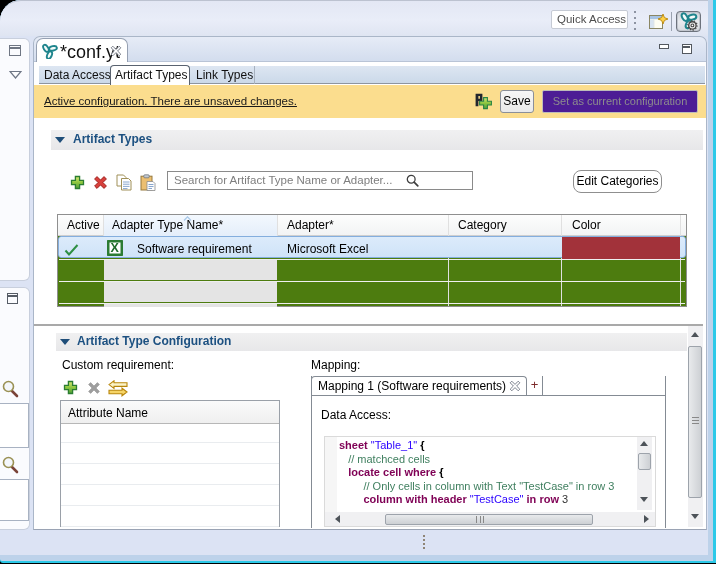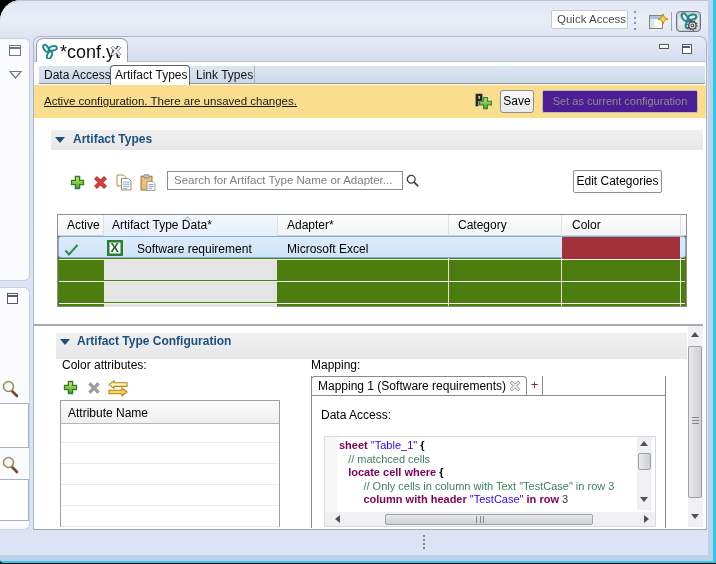--- a/index.html
+++ b/index.html
@@ -26,22 +26,22 @@
 .itab{position:absolute;top:3px;height:18px;font-size:12px;color:#111;line-height:18px;}
 #itabsel{position:absolute;left:77px;top:2px;width:80px;height:20px;background:#fff;border:1px solid #59626f;border-bottom:none;border-radius:4px 4px 0 0;z-index:2;}
 #banner{position:absolute;left:0;top:49px;width:674px;height:33px;background:#fbdd8e;}
 #bannertxt{position:absolute;left:11px;top:10px;font-size:11.5px;color:#1a1a1a;text-decoration:underline;}
 .btn{position:absolute;border:1px solid #8a8f99;border-radius:3px;background:linear-gradient(#f7f7f7,#e9e9e9);font-size:12px;color:#000;text-align:center;white-space:nowrap;}
 #saveBtn{left:467px;top:5px;width:34px;height:23px;line-height:21px;}
 #setBtn{left:509px;top:5px;width:156px;height:23px;line-height:21px;font-size:11px;color:#8d8d8d;background:#4c1d95;border-color:#bdbdb9;border-radius:2px;}
 .secband{position:absolute;background:linear-gradient(#f0f0f1,#e7e7e9);}
 .sectxt{position:absolute;top:2px;font-size:12px;font-weight:bold;color:#1c5081;}
 .sectri{position:absolute;width:0;height:0;border-left:5px solid transparent;border-right:5px solid transparent;border-top:6px solid #1f4e79;}
-#searchbox{position:absolute;left:134px;top:135px;width:236px;height:19px;border:1px solid #8a8a8a;background:#fff;font-size:11.5px;color:#7e7e7e;line-height:17px;padding-left:6px;}
-#editcat{left:540px;top:134px;width:89px;height:23px;line-height:21px;background:#fff;border-color:#8f8f8f;border-radius:2px;}
+#searchbox{position:absolute;left:134px;top:135px;width:306px;height:19px;border:1px solid #8a8a8a;background:#fff;font-size:11.5px;color:#7e7e7e;line-height:17px;padding-left:6px;}
+#editcat{left:540px;top:134px;width:89px;height:23px;line-height:21px;background:#fff;border-color:#8f8f8f;border-radius:8px;}
 #mtable{position:absolute;left:24px;top:178px;width:630px;height:93px;border:1px solid #8f8f8f;background:#4d7c0f;}
 .mthead{position:absolute;top:0;height:21px;font-size:12px;color:#000;line-height:21px;}
 #mtheadrow{position:absolute;left:0;top:0;width:628px;height:21px;background:linear-gradient(#fdfdfd,#f2f3f4);border-bottom:1px solid #cfcfcf;}
 .vline{position:absolute;top:0;width:1px;background:#e0e0e0;}
 #selrow{position:absolute;left:0px;top:21px;width:628px;height:22px;background:linear-gradient(#dcebfb,#cfe3f8);border:1px solid #84aede;border-radius:3px;}
 .grayblock{position:absolute;left:46px;width:173px;background:#e4e4e4;}
 #redcell{position:absolute;left:504px;top:22px;width:118px;height:22px;background:#a2323a;}
 .rowline{position:absolute;left:1px;width:626px;height:1px;background:#efefef;}
 #sash{position:absolute;left:1px;top:288px;width:669px;height:2px;background:#a9a9a9;}
 #attrtable{position:absolute;left:27px;top:364px;width:220px;height:127px;border:1px solid #9aa0a8;background:#fff;}
@@ -248,21 +248,21 @@
 
     <div id="mtable">
       <div id="mtheadrow"></div>
       <div class="abs" style="left:46px;top:0;width:173px;height:21px;background:linear-gradient(#f3f8fe,#e4eefa);"></div>
       <div class="abs" style="left:125px;top:1px;">
           <svg width="9" height="5" viewBox="0 0 9 5">
             <path d="M1 4.5 L4.5 0.8 L8 4.5" fill="none" stroke="#a8c8e8" stroke-width="1.2"></path>
           </svg>
         </div>
       <div class="mthead" style="left:9px;">Active</div>
-      <div class="mthead" style="left:54px;">Artifact Type Data*</div>
+      <div class="mthead" style="left:54px;">Adapter Type Name*</div>
       <div class="mthead" style="left:229px;">Adapter*</div>
       <div class="mthead" style="left:400px;">Category</div>
       <div class="mthead" style="left:514px;">Color</div>
       <div class="vline" style="left:45px;height:21px;"></div>
       <div class="vline" style="left:219px;height:21px;"></div>
       <div class="vline" style="left:390px;height:91px;"></div>
       <div class="vline" style="left:503px;height:91px;"></div>
       <div class="vline" style="left:622px;height:91px;"></div>
       <div class="rowline" style="top:44px;"></div>
       <div class="rowline" style="top:66px;"></div>
@@ -282,25 +282,25 @@
           <rect x="1" y="1" width="14" height="14" fill="#fff" stroke="#2c7c34" stroke-width="3" rx="1.5"></rect>
           <text x="3.4" y="12.4" font-family="Liberation Sans" font-size="12.5" font-weight="bold" fill="#1f6b2a">X</text>
         </svg>
       </div>
       <div class="lbl" style="left:79px;top:27px;">Software requirement</div>
       <div class="lbl" style="left:229px;top:27px;">Microsoft Excel</div>
     </div>
 
     <div id="sash"></div>
 
-    <div class="secband" style="left:23px;top:297px;width:631px;height:26px;">
+    <div class="secband" style="left:23px;top:297px;width:631px;height:18px;">
       <div class="sectri" style="left:4px;top:6px;"></div>
       <div class="sectxt" style="left:21px;top:1px;">Artifact Type Configuration</div>
     </div>
-    <div class="lbl" style="left:29px;top:322px;">Color attributes:</div>
+    <div class="lbl" style="left:29px;top:322px;">Custom requirement:</div>
     <div class="abs" style="left:30px;top:344px;">
       <svg width="15" height="15" viewBox="0 0 15 15">
           <path d="M5.4 1.5 L9.6 1.5 L9.6 5.4 L13.5 5.4 L13.5 9.6 L9.6 9.6 L9.6 13.5 L5.4 13.5 L5.4 9.6 L1.5 9.6 L1.5 5.4 L5.4 5.4 Z" fill="url(#gp)" stroke="#2b7d31" stroke-width="1.3"></path>
         </svg>
     </div>
     <div class="abs" style="left:54px;top:345px;">
       <svg width="14" height="14" viewBox="0 0 14 14">
           <path d="M1.6 3.6 L3.6 1.6 L7 5 L10.4 1.6 L12.4 3.6 L9 7 L12.4 10.4 L10.4 12.4 L7 9 L3.6 12.4 L1.6 10.4 L5 7 Z" fill="#9e9e9e" stroke="#939393" stroke-width="0.6" stroke-linejoin="round"></path>
         </svg>
     </div>

